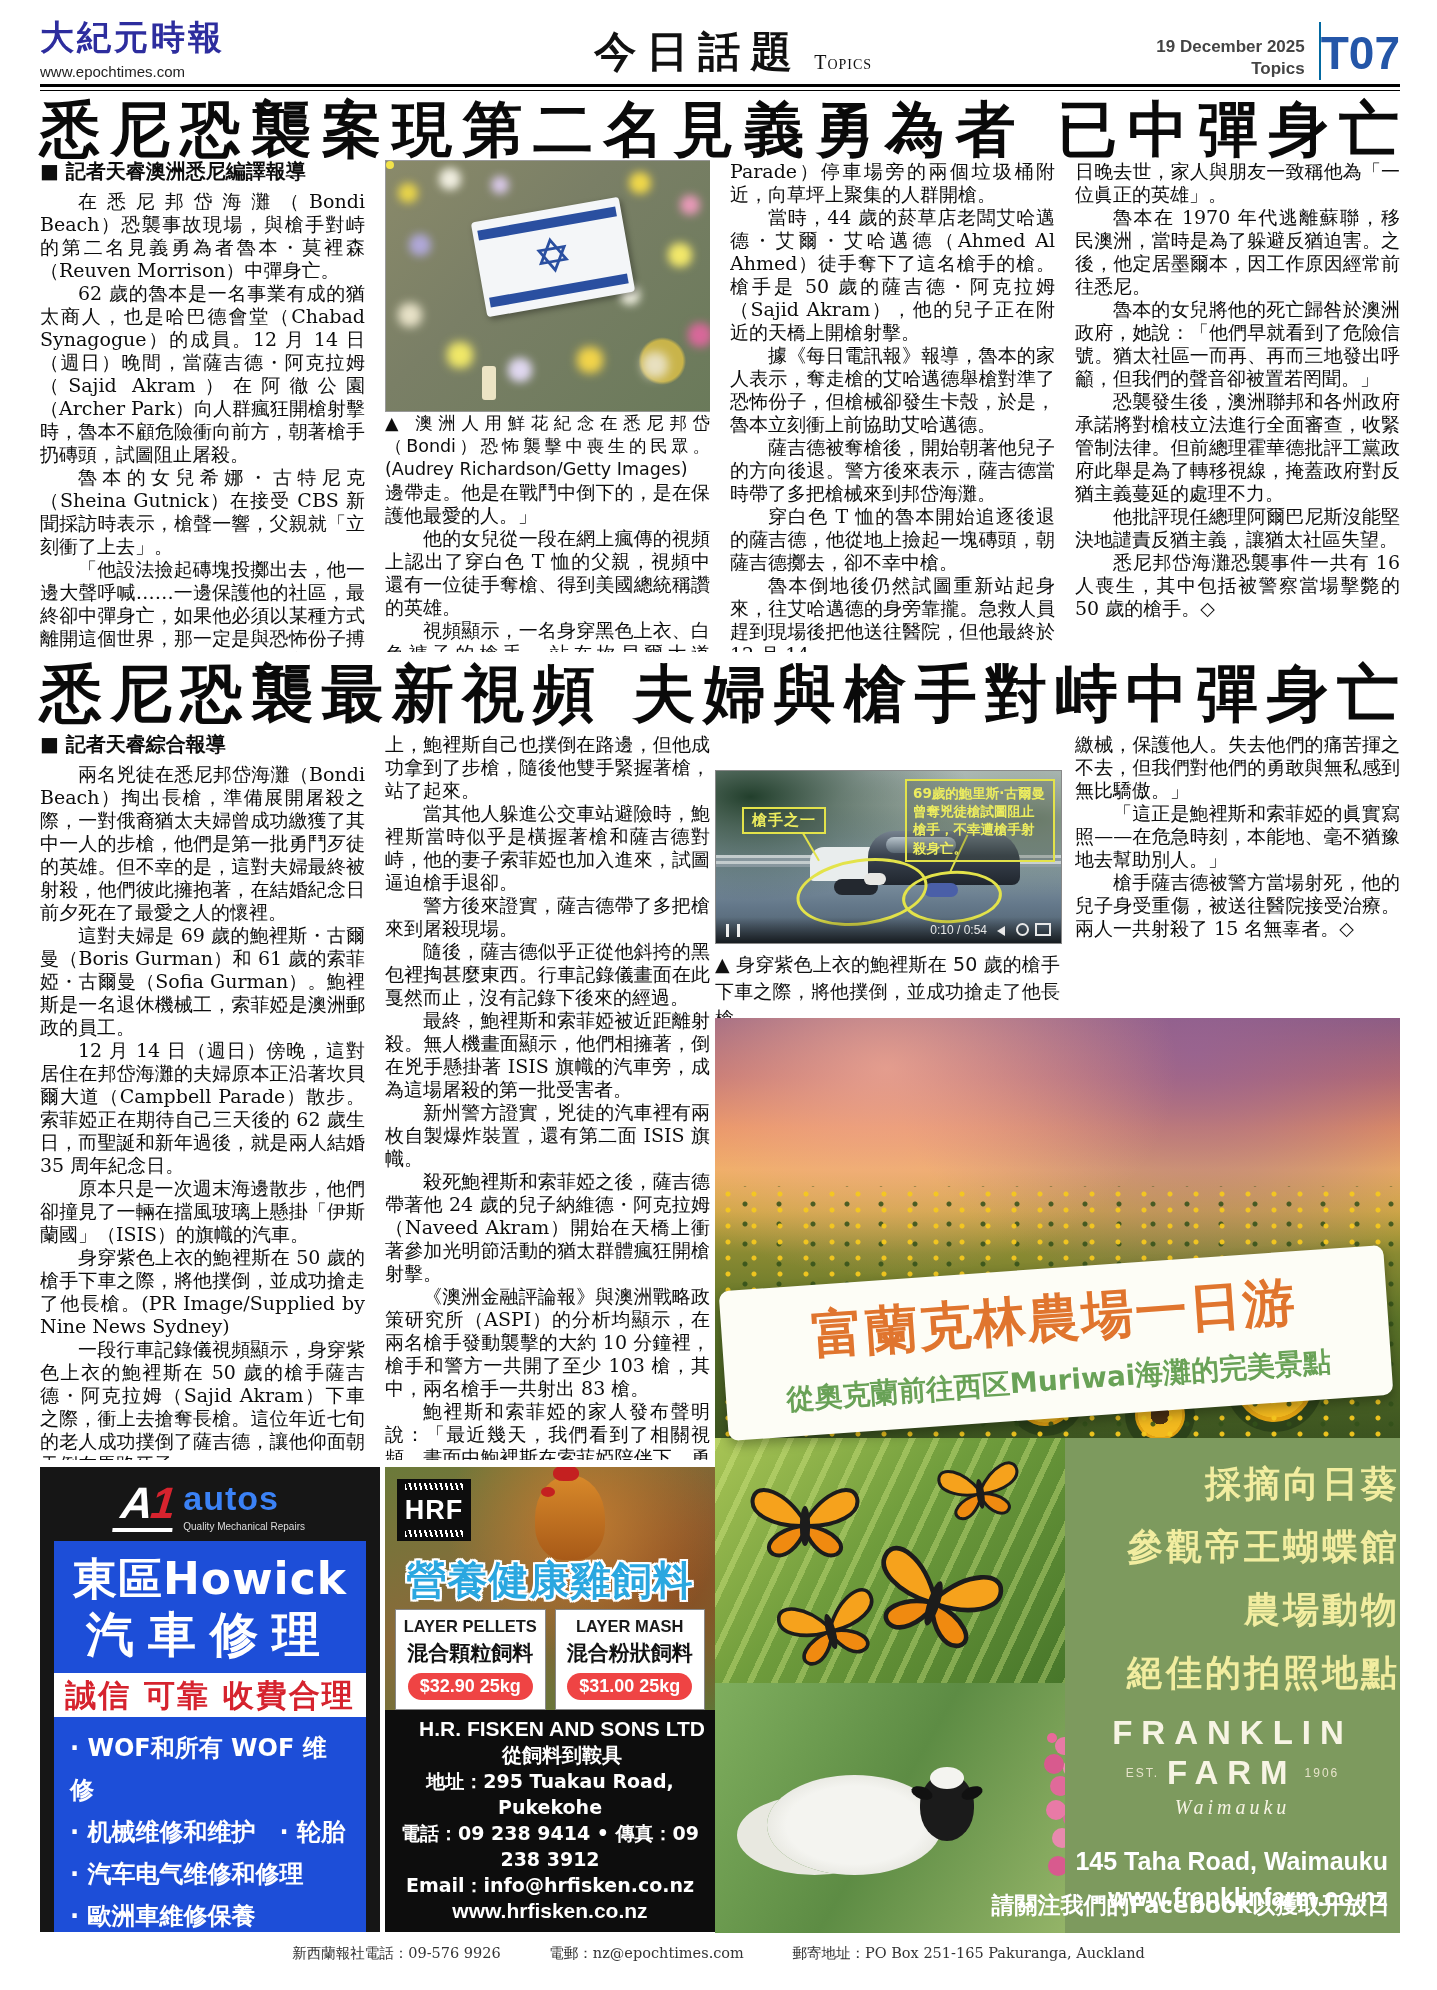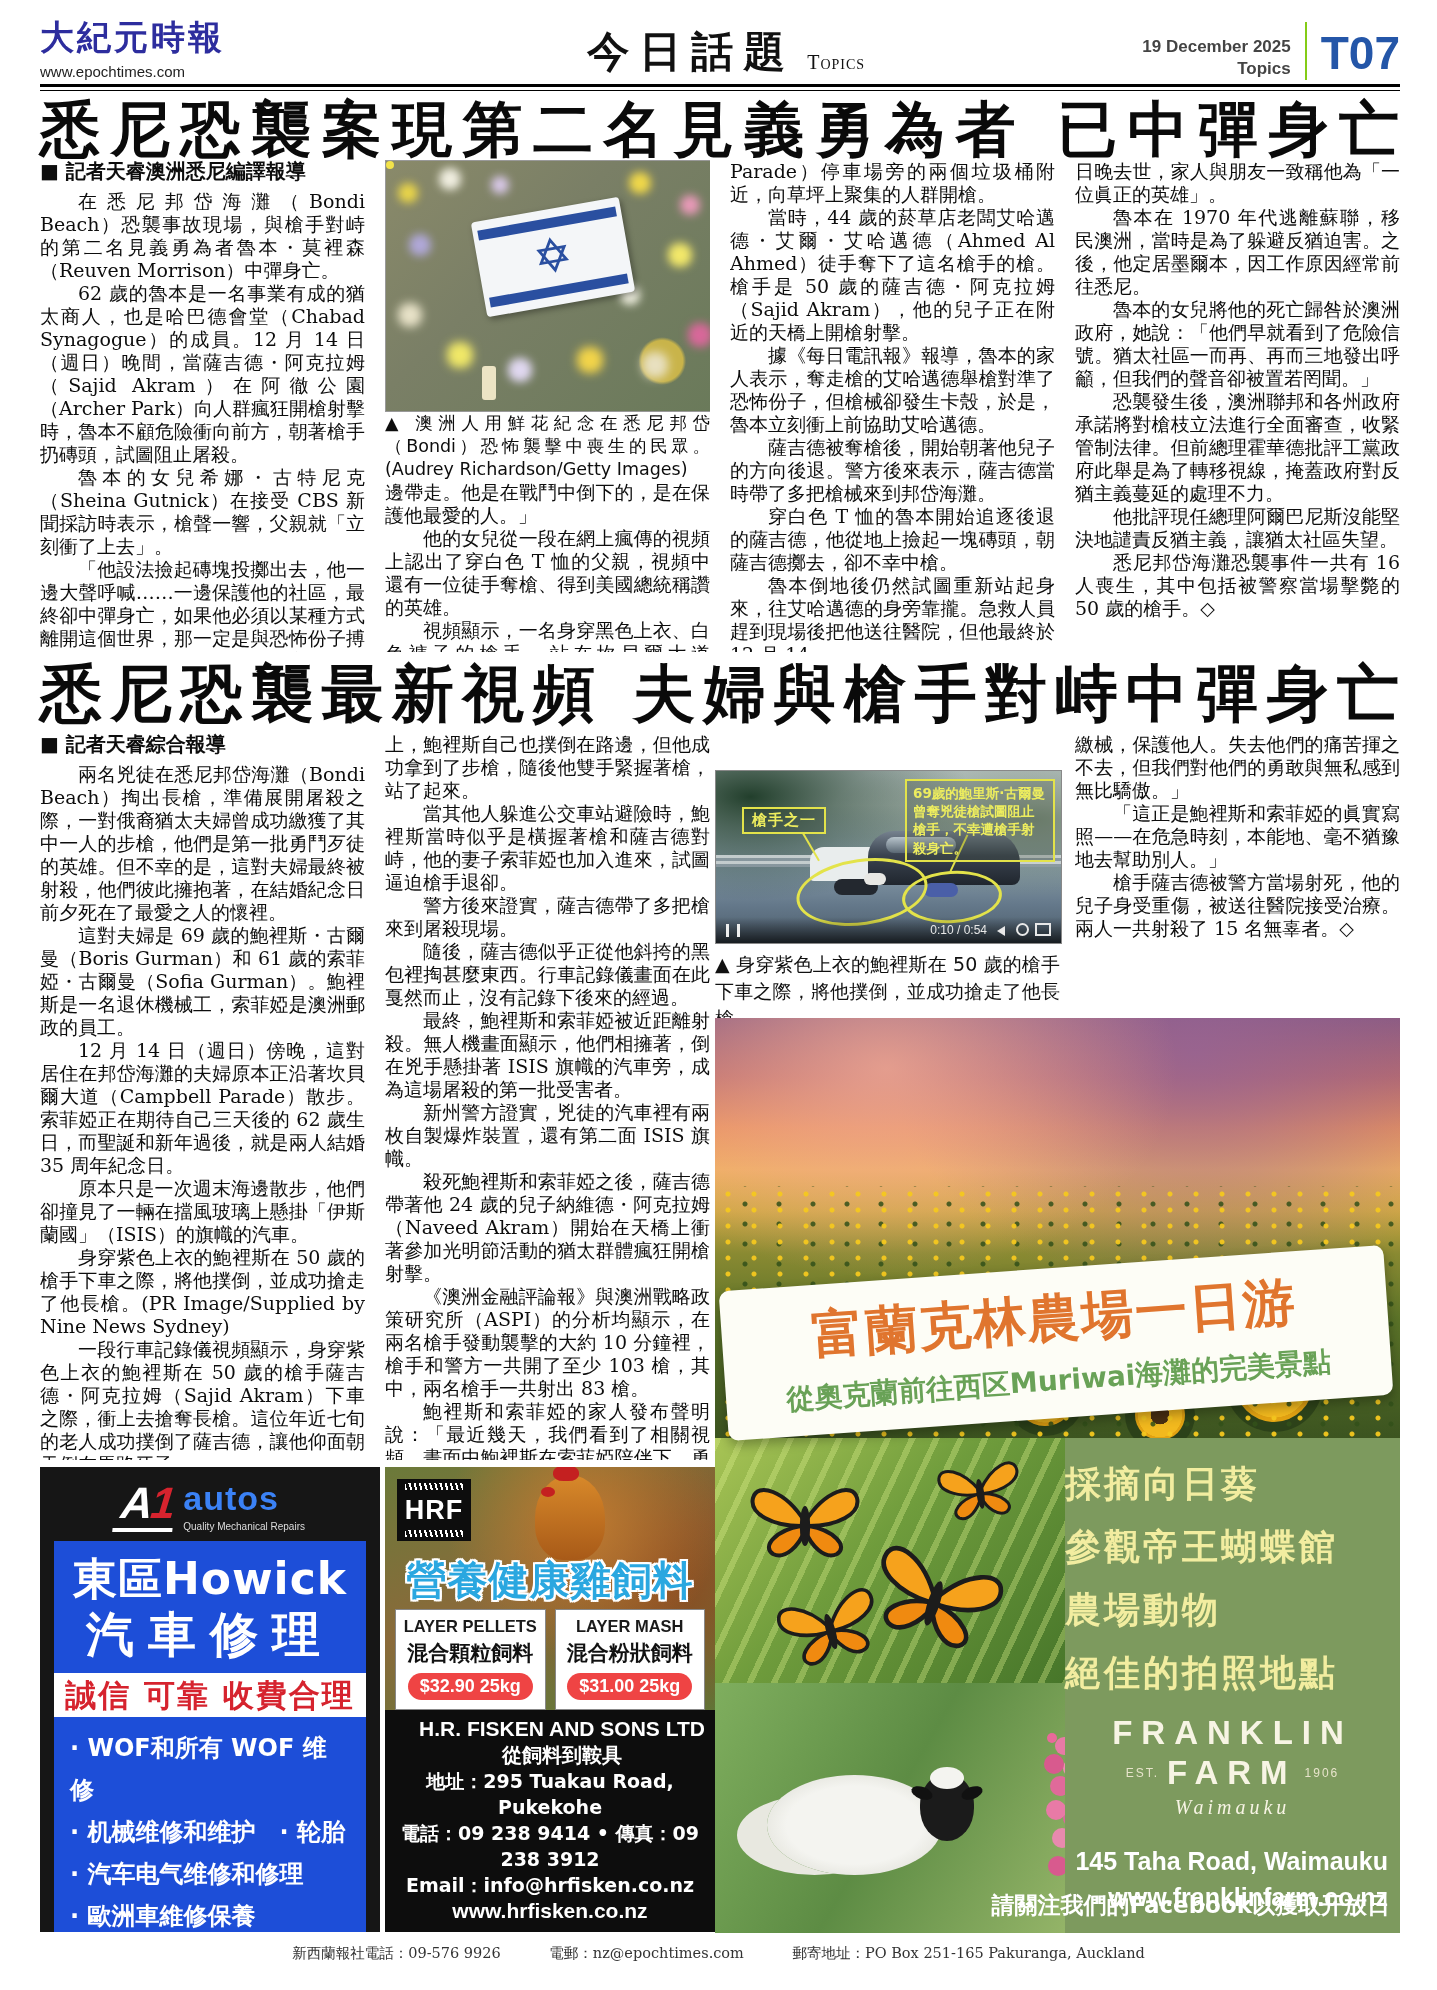--- a/index.html
+++ b/index.html
@@ -9,21 +9,21 @@
 
   
   #header{position:absolute;left:40px;top:16px;width:1360px;height:64px;display:flex;align-items:flex-end;}
   .logo-block{width:270px;}
   .logo-cn{font-weight:bold;font-size:34px;letter-spacing:3px;color:#2d2d9e;font-family:"DejaVu Serif",serif;}
   .logo-url{font-size:15px;color:#222;margin-top:2px;font-family:"Liberation Sans",sans-serif;}
   .sect-block{flex:1;display:flex;justify-content:center;align-items:flex-end;gap:12px;padding-top:6px;}
   .sect-cn{font-size:42px;font-weight:bold;font-family:"DejaVu Serif",serif;letter-spacing:10px;}
   .sect-en{font-size:20px;font-variant:small-caps;letter-spacing:1px;padding-bottom:6px;font-family:"Liberation Serif",serif;}
   .date-block{text-align:right;color:#444;font-size:17px;line-height:22px;padding-top:8px;font-family:"Liberation Sans",sans-serif;font-weight:bold;}
-  .pagenum{font-size:46px;font-weight:bold;color:#2456a8;border-left:2px solid #84cc16;margin-left:14px;padding-left:14px;padding-top:4px;font-family:"Liberation Sans",sans-serif;}
+  .pagenum{font-size:46px;font-weight:bold;color:#2456a8;border-left:2px solid #0369a1;margin-left:14px;padding-top:4px;font-family:"Liberation Sans",sans-serif;}
   #rule-top{position:absolute;left:40px;right:37px;top:84px;border-top:3px solid #000;height:3px;border-bottom:1px solid #000;}
 
   
   .bigline{position:absolute;left:40px;width:1360px;font-family:"DejaVu Sans","Liberation Sans",sans-serif;
            font-weight:900;color:#0a0a0a;text-align:justify;text-align-last:justify;white-space:nowrap;letter-spacing:1px;}
   #headline1{top:90px;font-size:60px;}
   #headline2{top:652px;font-size:62px;}
 
   
   .col{position:absolute;width:325px;overflow:hidden;text-align:justify;font-size:19px;line-height:23px;color:#0d0d0d;}
@@ -116,21 +116,21 @@
   .sheep-body{position:absolute;left:52px;top:92px;width:175px;height:100px;border-radius:50%;
       background:radial-gradient(ellipse,#f4f4f0 55%,#d6d6cc 100%);box-shadow:-40px 10px 0 -10px #e8e8e0;}
   .sheep-head{position:absolute;left:205px;top:92px;width:54px;height:66px;border-radius:45% 45% 50% 50%;background:#1b1b1b;}
   .sheep-head::before{content:"";position:absolute;left:10px;top:-8px;width:34px;height:22px;border-radius:50%;background:#f4f4f0;}
   .sheep-ear{position:absolute;width:22px;height:12px;border-radius:50%;background:#111;}
   .sheep-flowers{position:absolute;right:8px;top:50px;width:10px;height:10px;border-radius:50%;background:#e86a9a;
       box-shadow:12px 8px 0 4px #e87aa6,2px 26px 0 5px #d85a8e,20px 30px 0 4px #f08ab2,8px 48px 0 5px #e06a9a,
                  24px 54px 0 4px #c85a86,4px 72px 0 5px #e87aa6,20px 80px 0 4px #d8689a,10px 100px 0 5px #e88aae,
                  26px 108px 0 4px #e06a9a,6px 128px 0 5px #d85a8e;}
   .ff-right{position:absolute;right:0;top:420px;width:335px;height:495px;background:#7d9a5e;}
-  .ff-feat{margin:14px 0 0 0;padding:0;list-style:none;text-align:left;}
+  .ff-feat{margin:14px 0 0 0;padding:0;list-style:none;text-align:right;}
   .ff-feat li{font:800 36px/63px "DejaVu Sans","Liberation Sans",sans-serif;color:#f2eda0;letter-spacing:3px;}
   .ff-brand{margin-top:10px;text-align:center;color:#f7f4e4;font-family:"Liberation Sans",sans-serif;}
   .ff-brand .l1{font-size:33px;letter-spacing:9px;font-weight:bold;}
   .ff-brand .row2{display:flex;justify-content:center;align-items:center;gap:8px;margin-top:2px;}
   .ff-brand .est,.ff-brand .yr{font-size:12px;letter-spacing:2px;color:#e8e4cc;}
   .ff-brand .l2{font-size:33px;letter-spacing:9px;font-weight:bold;}
   .ff-brand .loc{font-style:italic;font-size:20px;letter-spacing:4px;margin-top:4px;font-family:"Liberation Serif",serif;}
   .ff-addr{margin-top:24px;text-align:right;padding-right:12px;color:#fff;
       font:bold 25px/36px "Liberation Sans",sans-serif;}
   .ff-fb{position:absolute;right:10px;bottom:12px;width:600px;text-align:right;color:#fff;

